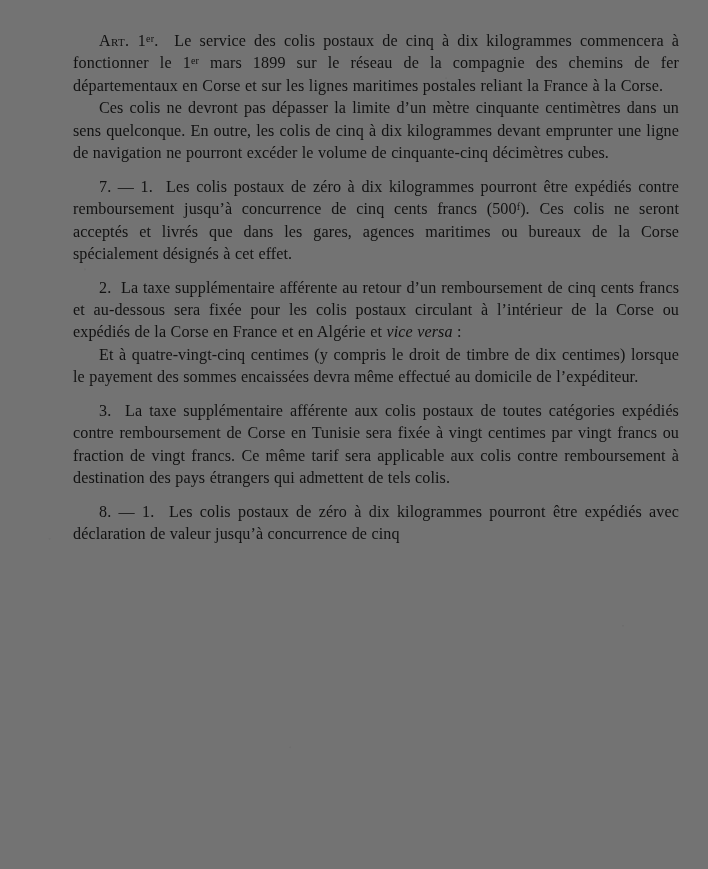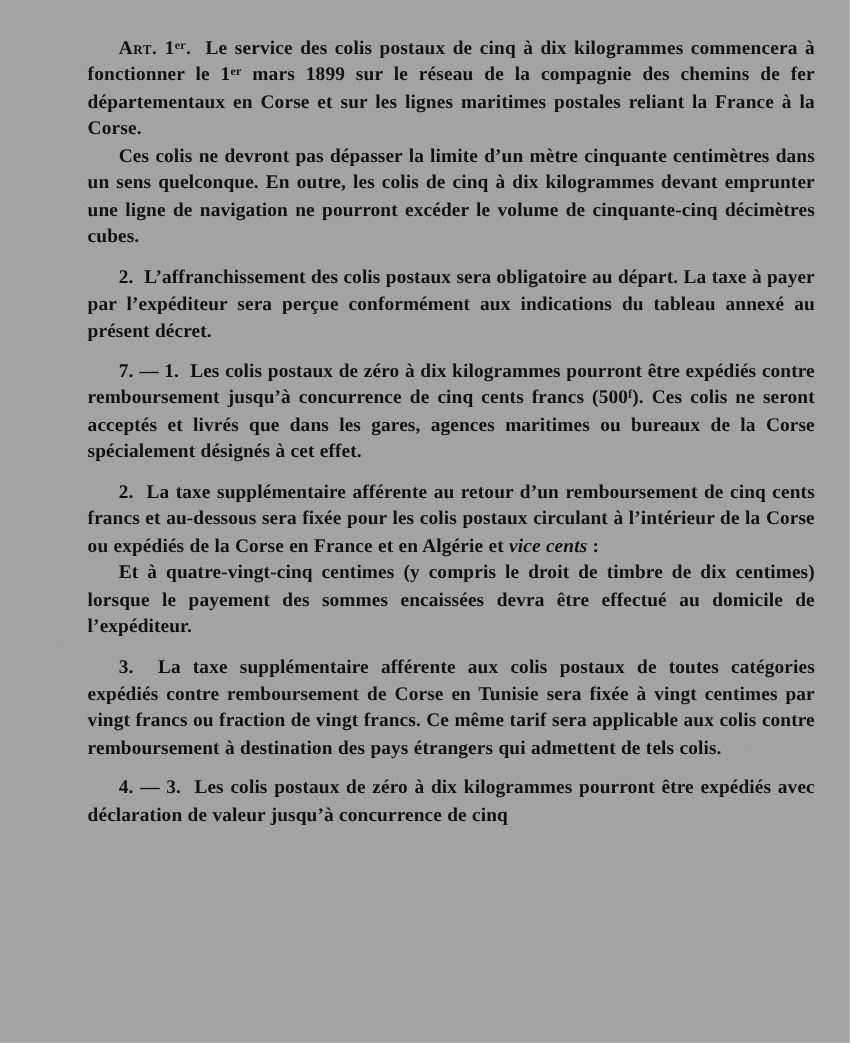--- a/index.html
+++ b/index.html
@@ -78,34 +78,33 @@
     font-style: italic;
   }
 
   .oldstyle {
     letter-spacing: .15px;
   }
 </style>
 </head>
 <body style="color: rgb(17, 17, 17);">
 
-<div id="page" style="background-color: #a3a3a3; font-weight: bold;">
+<div id="page" style="background-color: #737373;">
   <div id="text-column">
 
     <p class="para"><span class="smallcaps">Art. 1</span><sup>er</sup><span>.</span>&nbsp; <span class="oldstyle">Le service des colis postaux de cinq à dix kilogrammes commencera à fonctionner le 1</span><sup>er</sup><span class="oldstyle"> mars 1899 sur le réseau de la compagnie des chemins de fer départementaux en Corse et sur les lignes maritimes postales reliant la France à la Corse.</span></p>
 
     <p class="para"><span>Ces colis ne devront pas dépasser la limite d’un mètre cinquante centimètres dans un sens quelconque. En outre, les colis de cinq à dix kilogrammes devant emprunter une ligne de navigation ne pourront excéder le volume de cinquante-cinq décimètres cubes.</span></p>
 
-    <p class="para gap-before"><span>2.</span>&nbsp; <span>L’affranchissement des colis postaux sera obligatoire au départ. La taxe à payer par l’expéditeur sera perçue conformément aux indications du tableau annexé au présent décret.</span></p>
 
     <p class="para gap-before"><span>7. — 1.</span>&nbsp; <span>Les colis postaux de zéro à dix kilogrammes pourront être expédiés contre remboursement jusqu’à concurrence de cinq cents francs (500</span><sup>f</sup><span>). Ces colis ne seront acceptés et livrés que dans les gares, agences maritimes ou bureaux de la Corse spécialement désignés à cet effet.</span></p>
 
-    <p class="para gap-before"><span>2.</span>&nbsp; <span>La taxe supplémentaire afférente au retour d’un remboursement de cinq cents francs et au-dessous sera fixée pour les colis postaux circulant à l’intérieur de la Corse ou expédiés de la Corse en France et en Algérie et </span><span class="italic">vice cents</span><span> :</span></p>
+    <p class="para gap-before"><span>2.</span>&nbsp; <span>La taxe supplémentaire afférente au retour d’un remboursement de cinq cents francs et au-dessous sera fixée pour les colis postaux circulant à l’intérieur de la Corse ou expédiés de la Corse en France et en Algérie et </span><span class="italic">vice versa</span><span> :</span></p>
 
 
-    <p class="para"><span>Et à quatre-vingt-cinq centimes (y compris le droit de timbre de dix centimes) lorsque le payement des sommes encaissées devra être effectué au domicile de l’expéditeur.</span></p>
+    <p class="para"><span>Et à quatre-vingt-cinq centimes (y compris le droit de timbre de dix centimes) lorsque le payement des sommes encaissées devra même effectué au domicile de l’expéditeur.</span></p>
 
     <p class="para gap-before"><span>3.</span>&nbsp; <span>La taxe supplémentaire afférente aux colis postaux de toutes catégories expédiés contre remboursement de Corse en Tunisie sera fixée à vingt centimes par vingt francs ou fraction de vingt francs. Ce même tarif sera applicable aux colis contre remboursement à destination des pays étrangers qui admettent de tels colis.</span></p>
 
-    <p class="para gap-before"><span>4. — 3.</span>&nbsp; <span>Les colis postaux de zéro à dix kilogrammes pourront être expédiés avec déclaration de valeur jusqu’à concurrence de cinq</span></p>
+    <p class="para gap-before"><span>8. — 1.</span>&nbsp; <span>Les colis postaux de zéro à dix kilogrammes pourront être expédiés avec déclaration de valeur jusqu’à concurrence de cinq</span></p>
 
   </div>
 </div>
 
 </body></html>

